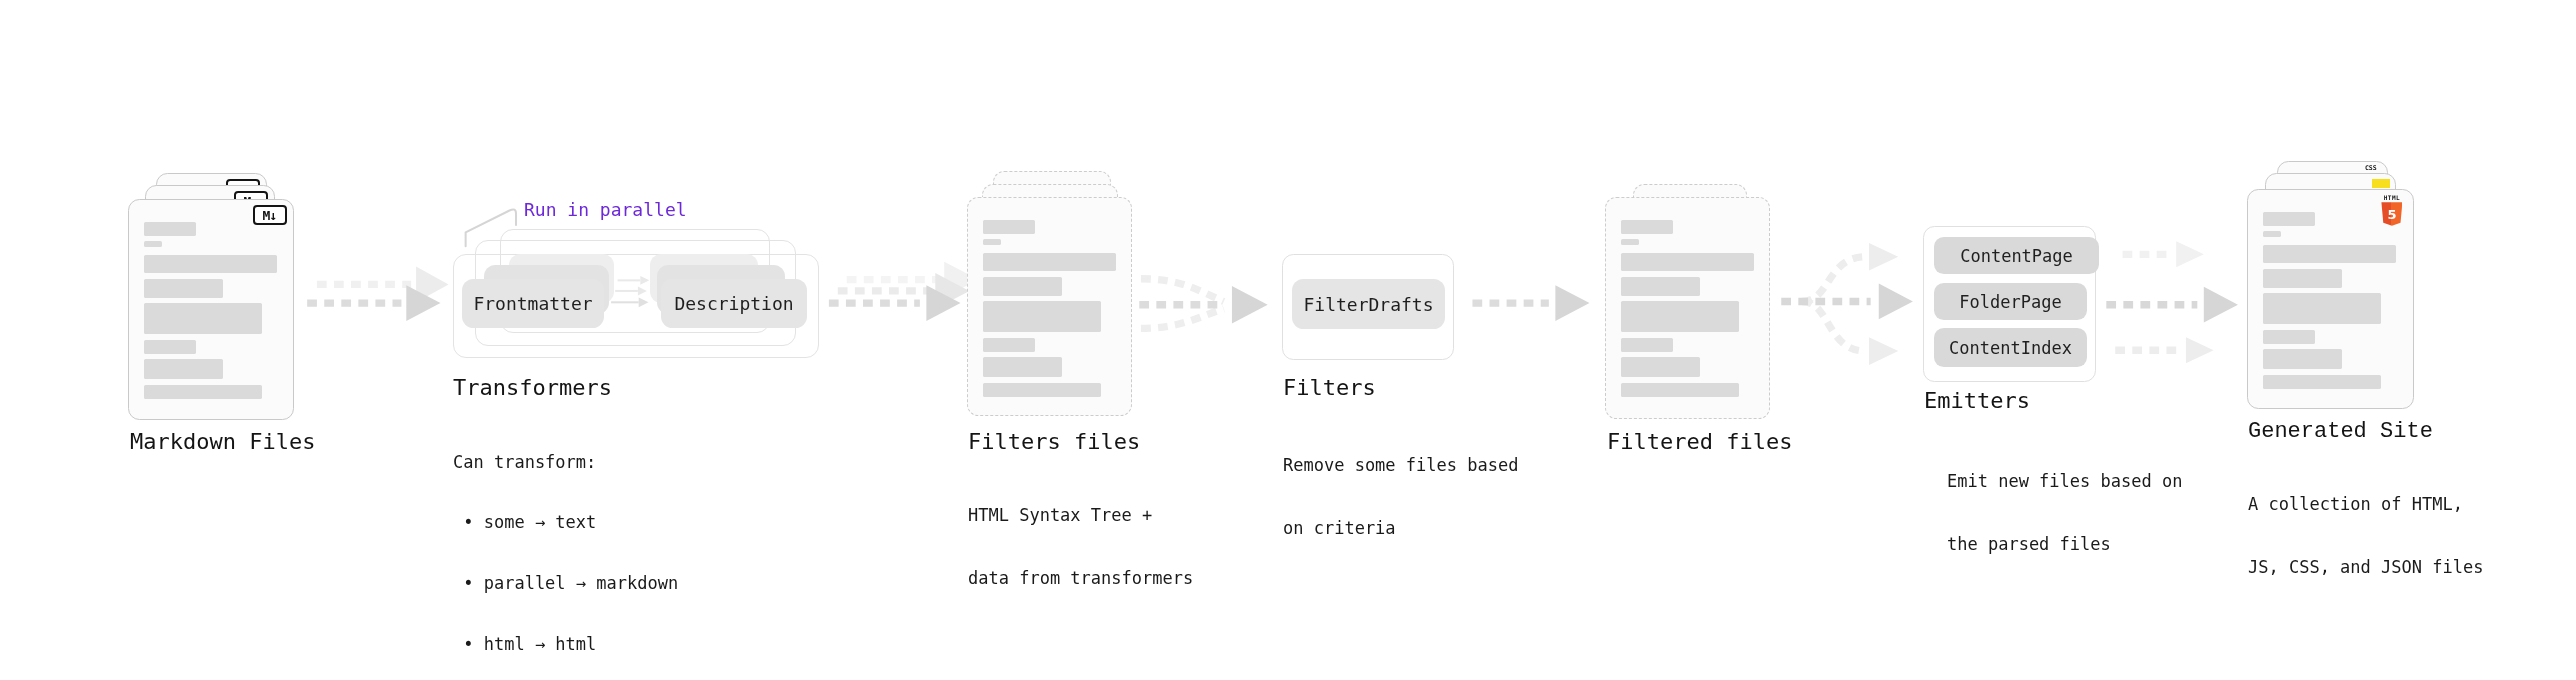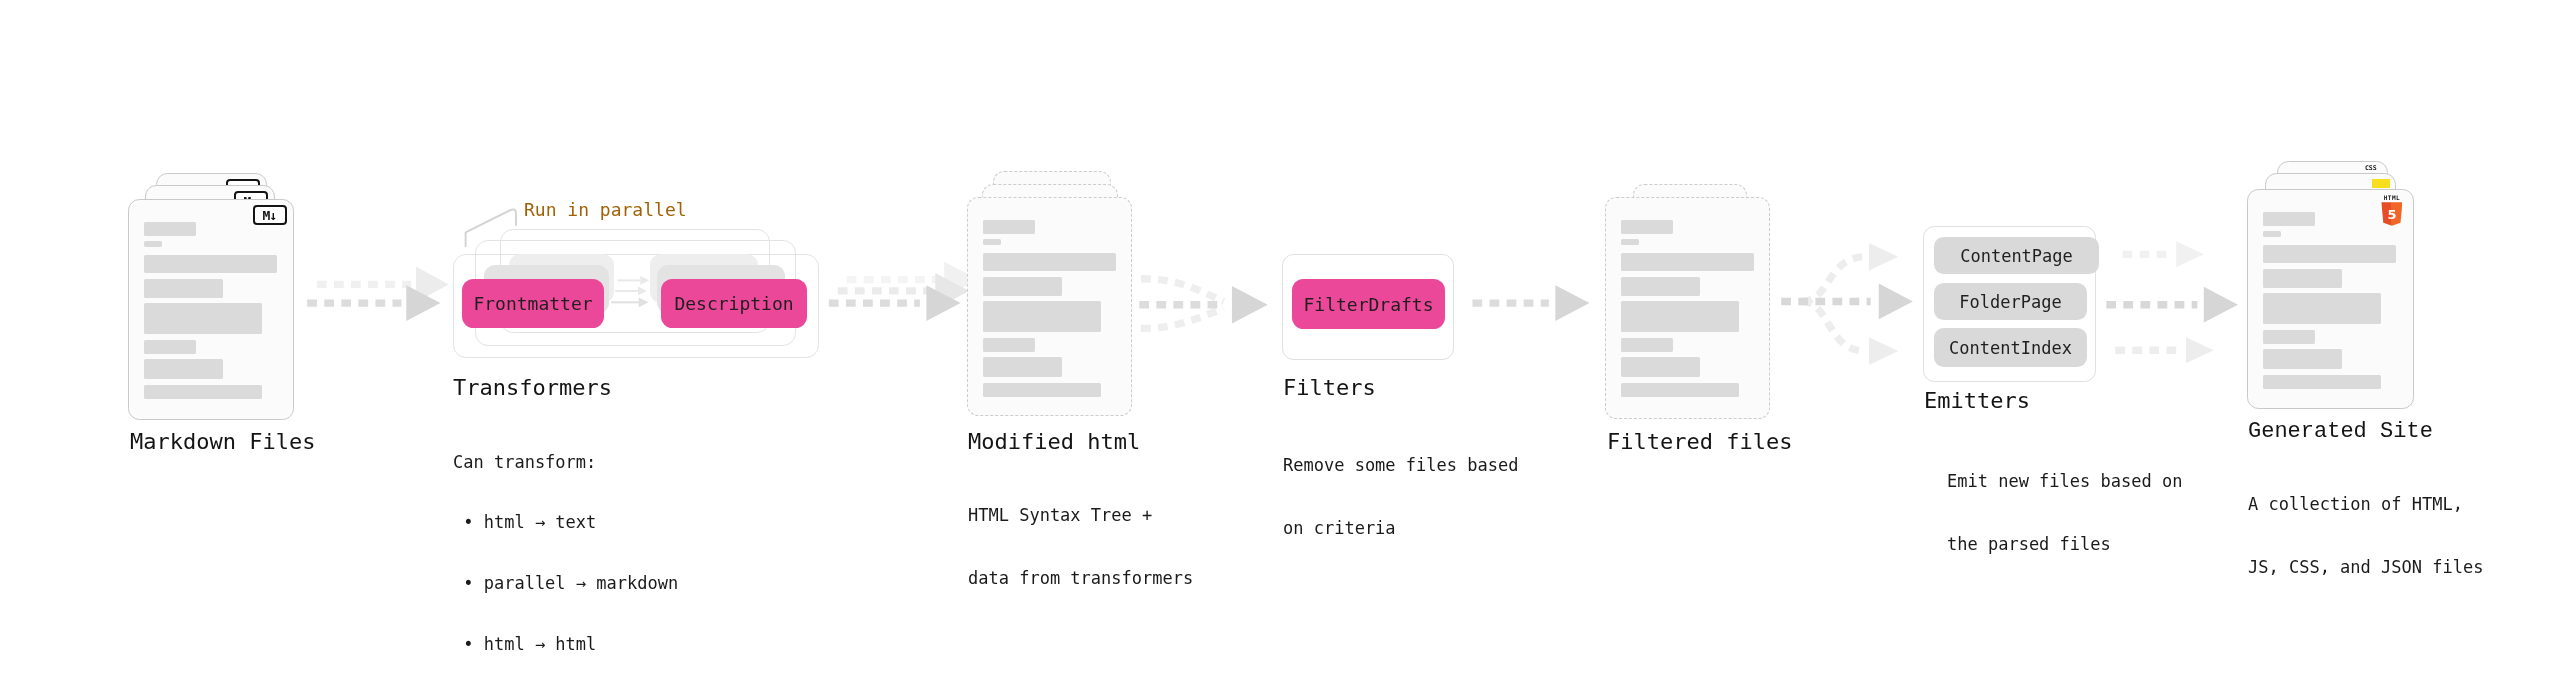--- a/index.html
+++ b/index.html
@@ -29,32 +29,32 @@
   .js-icon{position:absolute;top:4.9px;right:4.9px;width:18px;height:9px;background:#f7df1e;}
   .html5-icon{position:absolute;top:4.1px;right:10.6px;width:21px;text-align:center;}
   .html5-icon .t{font-size:6.1px;font-weight:bold;letter-spacing:0.4px;color:#141414;line-height:7.3px;display:block;}
   .html5-icon .shield{position:relative;width:21px;height:23.6px;margin-top:0.8px;
     background:linear-gradient(90deg,#e44d26 50%,#f16529 50%);
     clip-path:polygon(0 0,100% 0,91% 87%,50% 100%,9% 87%);
     display:flex;align-items:center;justify-content:center;}
   .html5-icon .shield span{color:#ffffff;font-weight:bold;font-size:13px;font-family:"DejaVu Sans",sans-serif;margin-top:0.8px;}
   
   .obox{position:absolute;border:1.6px solid #e3e3e3;border-radius:13px;box-sizing:border-box;background:transparent;}
-  .pill{position:absolute;background:#ec4899;border-radius:11.4px;display:flex;align-items:center;justify-content:center;
+  .pill{position:absolute;background:#e5e5e5;border-radius:11.4px;display:flex;align-items:center;justify-content:center;
     font-size:18px;color:#1f1f1f;box-sizing:border-box;white-space:nowrap;}
   .pill.ghost1{background:#e3e3e3;color:transparent;}
   .pill.ghost2{background:#eeeeee;color:transparent;}
   .panel{position:absolute;border:1.6px solid #e0e0e0;border-radius:11.4px;background:#ffffff;box-sizing:border-box;}
   .epill{position:absolute;background:#d9d9d9;border-radius:9.8px;display:flex;align-items:center;justify-content:center;
     font-size:17px;color:#1f1f1f;white-space:nowrap;}
   
   .title{position:absolute;font-size:22px;font-weight:500;line-height:26px;color:#141414;white-space:pre;}
   .desc{position:absolute;font-size:17px;line-height:21px;color:#1a1a1a;white-space:pre;}
   .desc div{white-space:pre;}
-  .annotation{position:absolute;font-size:18px;color:#a16207;white-space:pre;}
+  .annotation{position:absolute;font-size:18px;color:#6d28d9;white-space:pre;}
   svg.overlay{position:absolute;left:0;top:0;pointer-events:none;}
 </style>
 </head>
 <body>
 
 <div id="canvas">
 
   <svg class="overlay" width="2576" height="681" viewBox="0 0 3170 838">
 
     <path d="M573 303 L573 286 L627 259 Q635 255 635 263 L635 277" fill="none" stroke="#d5d5d5" stroke-width="2.5" stroke-linejoin="round" stroke-linecap="round"></path>
@@ -151,40 +151,40 @@
     <div class="pill ghost2" style="left:650px;top:254px;width:108px;height:49px;"></div>
     <div class="pill ghost1" style="left:484px;top:265px;width:125px;height:49px;"></div>
     <div class="pill ghost1" style="left:657px;top:265px;width:128px;height:49px;"></div>
     <div class="pill" style="left:462px;top:279px;width:142px;height:49px;">Frontmatter</div>
     <div class="pill" style="left:661px;top:279px;width:146px;height:49px;">Description</div>
 
     <div class="annotation" style="left:524px;top:199px;">Run in parallel</div>
     <div class="title" style="left:453px;top:375px;">Transformers</div>
     <div class="desc" style="left:453px;top:411px;line-height:20.3px;">
       <div>Can transform:</div>
-      <div> • html → text</div>
+      <div> • some → text</div>
       <div> • parallel → markdown</div>
       <div> • html → html</div>
     </div>
   </div>
 
   <div>
     <div class="card dashed" style="left:993px;top:171px;width:118px;height:49px;"></div>
     <div class="card dashed" style="left:982px;top:184px;width:136px;height:49px;"></div>
     <div class="card dashed bars" style="left:967px;top:197px;width:165px;height:219px;">
       <i></i>
         <i></i>
         <i></i>
         <i></i>
         <i></i>
         <i></i>
         <i></i>
         <i></i>
     </div>
-    <div class="title" style="left:968px;top:429px;">Modified html</div>
+    <div class="title" style="left:968px;top:429px;">Filters files</div>
     <div class="desc" style="left:968px;top:463px;">
       <div>HTML Syntax Tree +</div>
       <div>data from transformers</div>
     </div>
   </div>
 
   <div>
     <div class="panel" style="left:1282px;top:254px;width:172px;height:106px;"></div>
     <div class="pill" style="left:1292px;top:279px;width:153px;height:50px;">FilterDrafts</div>
     <div class="title" style="left:1283px;top:375px;">Filters</div>

